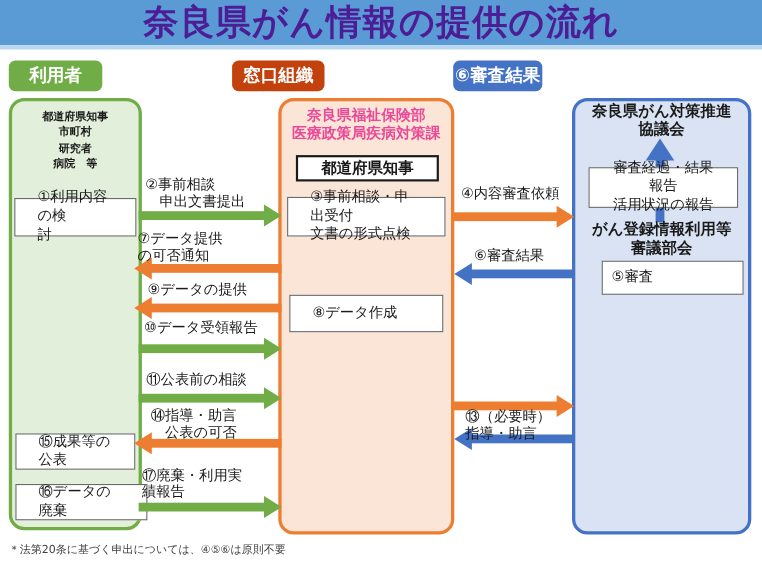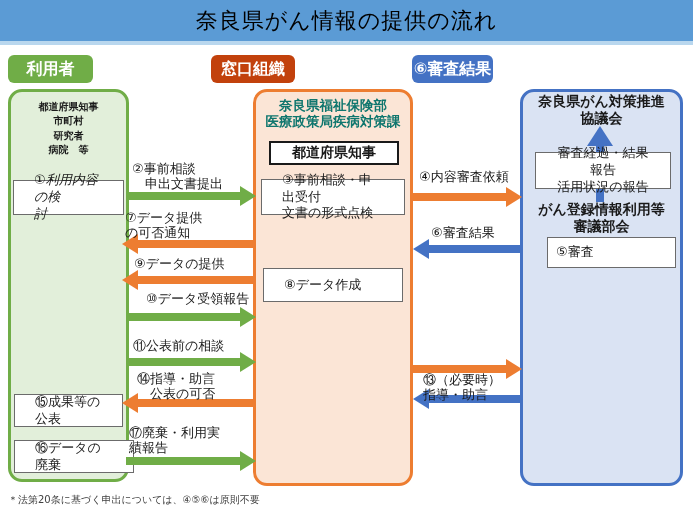--- a/index.html
+++ b/index.html
@@ -2,40 +2,40 @@
 <html><head>
 <meta charset="utf-8">
 <style>
   html,body{margin:0;padding:0;background:#fff;}
   .page{position:relative;width:693px;height:519px;background:#ffffff;overflow:hidden;
         font-family:"DejaVu Sans","Liberation Sans",sans-serif;color:#1a1a1a;}
 
   
   .titlebar{position:absolute;left:0;top:0;width:693px;height:41px;background:#5b9bd5;
             display:flex;align-items:center;justify-content:center;}
-  .titlebar span{color:#000000;font-size:22px;font-weight:normal;letter-spacing:1px;}
+  .titlebar span{color:#4c1d95;font-size:32px;font-weight:bold;letter-spacing:1px;}
   .titlestrip{position:absolute;left:0;top:41px;width:693px;height:4px;background:#b9d7ee;}
 
   
   .colhead{position:absolute;top:55px;height:28px;border-radius:6px;display:flex;
            align-items:center;justify-content:center;color:#fff;font-size:16px;font-weight:bold;}
   .colhead.green{background:#70ad47;}
   .colhead.orange{background:#c2410c;}
   .colhead.blue{background:#4472c4;}
 
   
   .panel{position:absolute;border-radius:14px;border:3px solid;box-sizing:border-box;}
   .panel.users{left:8px;top:89px;width:121px;height:393px;background:#e2efda;border-color:#70ad47;}
   .panel.window{left:253px;top:89px;width:160px;height:397px;background:#fbe5d6;border-color:#ed7d31;}
   .panel.council{left:520px;top:89px;width:163px;height:397px;background:#dae3f3;border-color:#4472c4;}
 
   .txt{position:absolute;white-space:pre-line;}
   .members{left:8px;top:100px;width:121px;text-align:center;font-weight:bold;font-size:10px;line-height:1.43;}
   .dept{left:253px;top:97px;width:160px;text-align:center;font-weight:bold;font-size:13.5px;
-        line-height:1.2;color:#0f766e;}
+        line-height:1.2;color:#ec4899;}
   .cname{left:520px;top:93px;width:163px;text-align:center;font-weight:bold;font-size:14px;line-height:1.2;}
   .subc{left:520px;top:201px;width:163px;text-align:center;font-weight:bold;font-size:14px;line-height:1.2;}
 
   
   .wbox{position:absolute;background:#ffffff;border:1px solid #6b6b6b;box-sizing:border-box;
         font-size:13px;line-height:1.3;white-space:pre-line;display:flex;align-items:center;
         padding:1px 20px;}
   .wbox.center{justify-content:center;text-align:center;}
   .registry{position:absolute;left:269px;top:141px;width:130px;height:24px;background:#fff;
             border:2px solid #1a1a1a;box-sizing:border-box;display:flex;align-items:center;
@@ -79,21 +79,21 @@
   <div class="colhead blue" style="left:412px;width:81px;">⑥審査結果</div>
 
   <div class="panel users"></div>
   <div class="panel window"></div>
   <div class="panel council"></div>
 
   <div class="txt members">都道府県知事
 市町村
 研究者
 病院　等</div>
-  <div class="wbox" style="left:13px;top:180px;width:111px;height:35px;font-style:italic;">①利用内容の検
+  <div class="wbox" style="left:13px;top:180px;width:111px;height:35px;">①利用内容の検
 討</div>
   <div class="wbox" style="left:14px;top:394px;width:109px;height:33px;">⑮成果等の公表</div>
   <div class="wbox" style="left:14px;top:440px;width:120px;height:33px;">⑯データの廃棄</div>
 
   <div class="txt dept">奈良県福祉保険部
 医療政策局疾病対策課</div>
   <div class="registry">都道府県知事</div>
   <div class="wbox" style="left:261px;top:179px;width:144px;height:36px;">③事前相談・申出受付
 文書の形式点検</div>
   <div class="wbox" style="left:263px;top:268px;width:140px;height:34px;">⑧データ作成</div>
@@ -154,21 +154,21 @@
   <div class="harrow left c-blue" style="left:413px;top:389px;width:109px;">
       <i class="shaft"></i>
       <i class="head"></i>
     </div>
 
   <div class="flabel" style="left:132px;top:161px;">②事前相談
 　申出文書提出</div>
   <div class="flabel" style="left:125px;top:210px;">⑦データ提供
 の可否通知</div>
   <div class="flabel" style="left:134px;top:256px;">⑨データの提供</div>
-  <div class="flabel" style="left:146px;top:291px;">⑩データ受領報告</div>
+  <div class="flabel" style="left:131px;top:291px;">⑩データ受領報告</div>
   <div class="flabel" style="left:133px;top:338px;">⑪公表前の相談</div>
   <div class="flabel" style="left:137px;top:371px;">⑭指導・助言
 　公表の可否</div>
   <div class="flabel" style="left:129px;top:425px;">⑰廃棄・利用実
 績報告</div>
   <div class="flabel" style="left:419px;top:169px;">④内容審査依頼</div>
   <div class="flabel" style="left:431px;top:225px;">⑥審査結果</div>
   <div class="flabel" style="left:423px;top:372px;">⑬（必要時）
 指導・助言</div>
 

